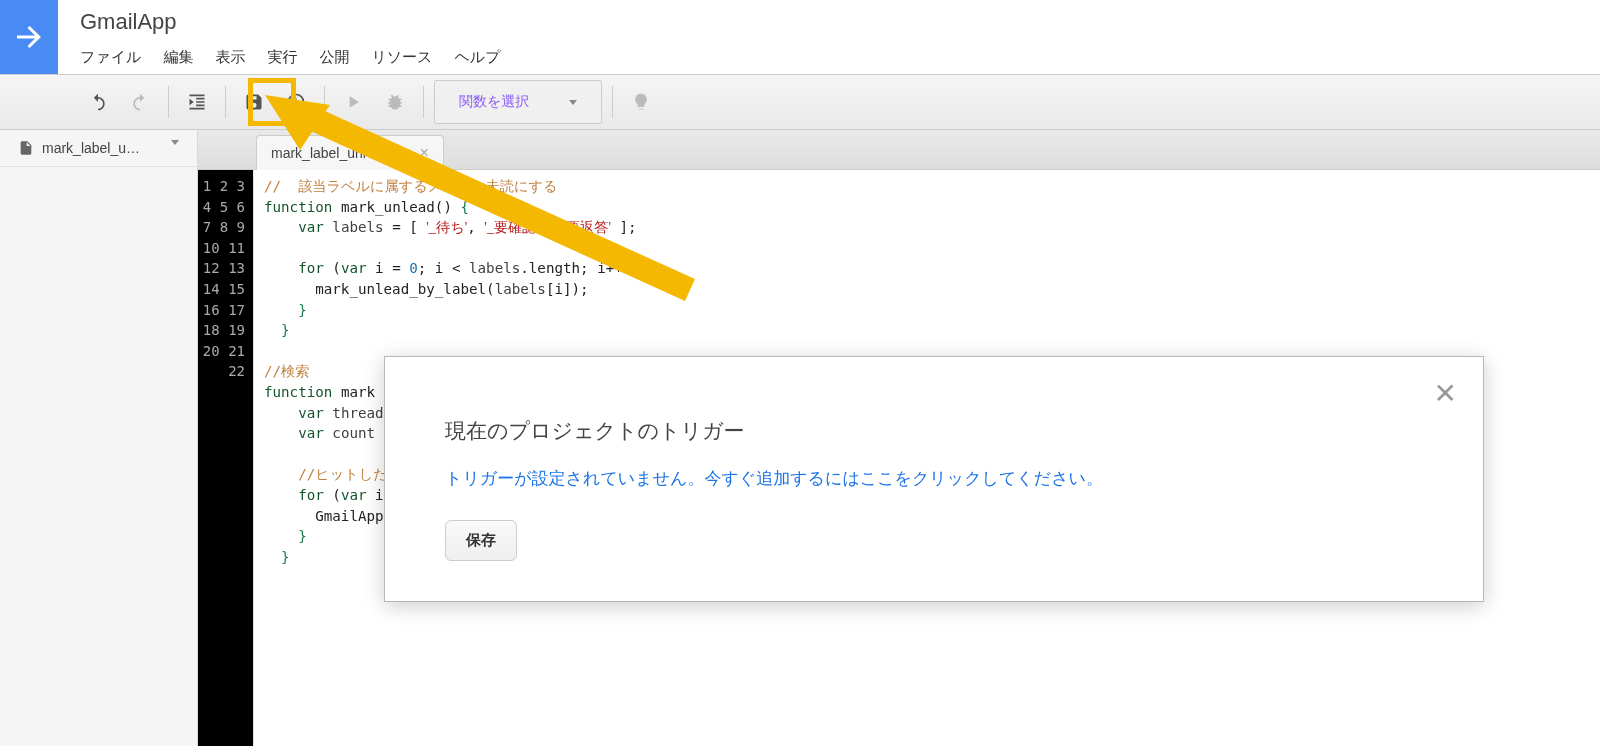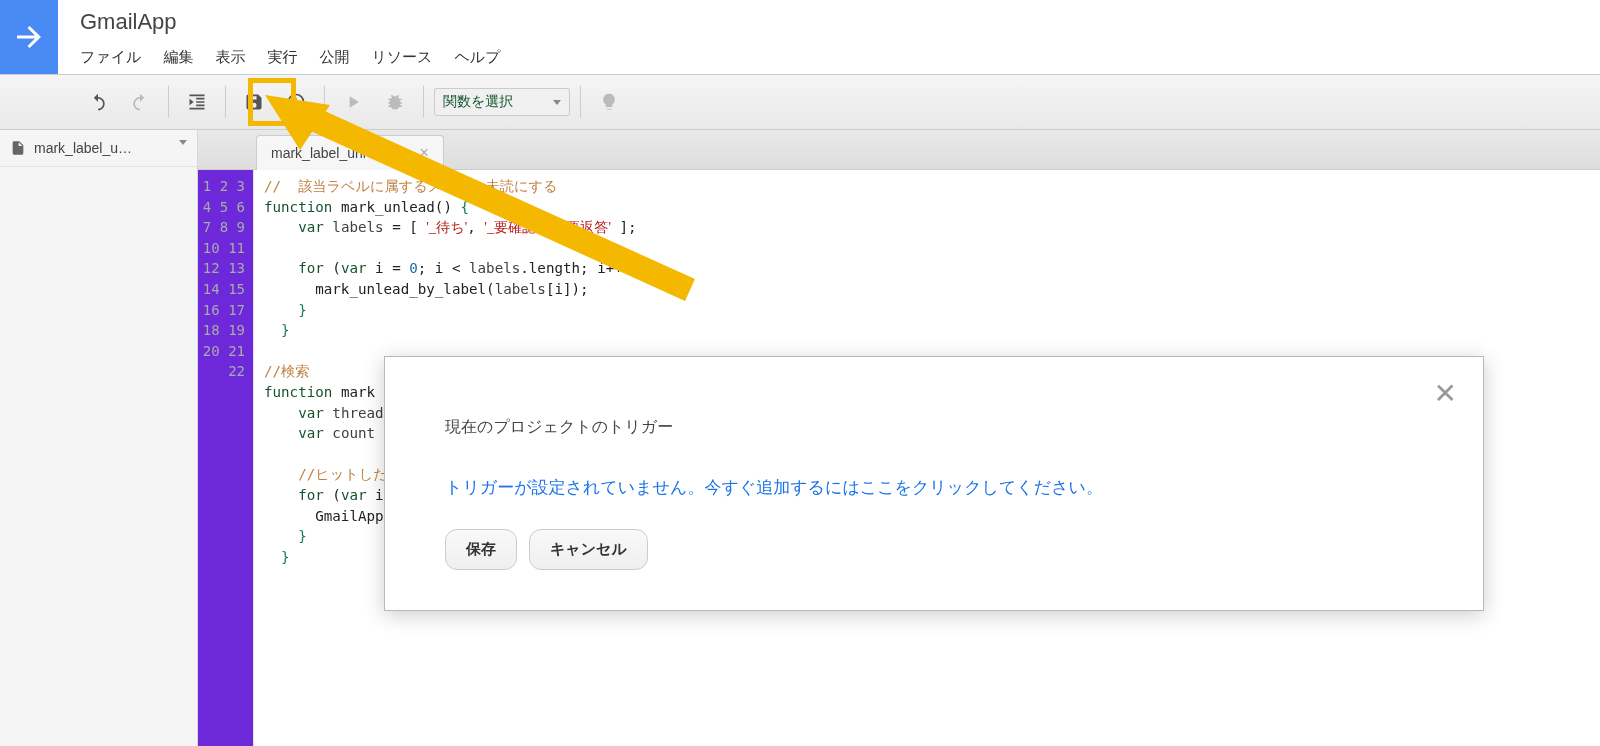--- a/index.html
+++ b/index.html
@@ -87,30 +87,30 @@
       position: absolute;
       border: 5px solid #f5b800;
       width: 48px;
       height: 48px;
       left: 248px;
       top: 78px;
       z-index: 10;
       pointer-events: none;
     }
     .func-select {
-      height: 28px;
-      padding: 0 8px;
+      height: 44px;
+      padding: 0 24px;
       background: #f0f0f0;
       border: 1px solid #ccc;
       border-radius: 2px;
       display: flex;
       align-items: center;
       gap: 40px;
       font-size: 14px;
-      color: #14532d;
+      color: #8b5cf6;
       cursor: pointer;
     }
     .func-select .caret {
       width: 0; height: 0;
       border-left: 4px solid transparent;
       border-right: 4px solid transparent;
       border-top: 5px solid #888;
     }
 
     
@@ -131,21 +131,21 @@
     }
     .sidebar {
       width: 198px;
       background: #f5f5f5;
       border-right: 1px solid #d8d8d8;
     }
     .file-entry {
       display: flex;
       align-items: flex-start;
       gap: 8px;
-      padding: 10px 10px;
+      padding: 10px 18px;
       font-size: 14px;
       color: #444;
       border-bottom: 1px solid #e2e2e2;
       cursor: pointer;
     }
     .file-entry .caret-down {
       width: 0; height: 0;
       border-left: 4px solid transparent;
       border-right: 4px solid transparent;
       border-top: 5px solid #888;
@@ -185,21 +185,21 @@
     }
     .tab .tab-close { color: #aaa; cursor: pointer; font-size: 16px; }
 
     .editor-body {
       display: flex;
       flex: 1;
       background: #fff;
     }
     .gutter {
       width: 56px;
-      background: #6d28d9;
+      background: #000000;
       border-right: 1px solid #e4e4e4;
       text-align: right;
       padding: 6px 8px 0 0;
       font-family: Menlo, Consolas, monospace;
       font-size: 14px;
       color: #aaa;
       line-height: 20.6px;
     }
     .code {
       flex: 1;
@@ -231,40 +231,40 @@
     }
     .dialog-close {
       position: absolute;
       top: 20px;
       right: 26px;
       font-size: 28px;
       color: #999;
       cursor: pointer;
     }
     .dialog-title {
-      font-size: 16px;
+      font-size: 21px;
       color: #444;
-      margin-bottom: 38px;
+      margin-bottom: 22px;
       font-weight: 400;
     }
     .dialog-link {
       font-size: 17px;
       color: #1a73e8;
       margin-bottom: 30px;
       cursor: pointer;
     }
     .dialog-buttons {
       display: flex;
       gap: 12px;
     }
     .dialog-btn {
       padding: 10px 20px;
       font-size: 15px;
       border: 1px solid #ccc;
-      border-radius: 12px;
+      border-radius: 6px;
       background: linear-gradient(#f9f9f9, #efefef);
       color: #333;
       cursor: pointer;
       font-weight: bold;
     }
   </style>
 </head>
 <body>
 
 <div class="app-logo">
@@ -418,15 +418,14 @@
     </div>
   </div>
 </div>
 
 <div class="dialog">
   <div class="dialog-close">✕</div>
   <div class="dialog-title">現在のプロジェクトのトリガー</div>
   <div class="dialog-link">トリガーが設定されていません。今すぐ追加するにはここをクリックしてください。</div>
   <div class="dialog-buttons">
     <button class="dialog-btn">保存</button>
-    <button class="dialog-btn">キャンセル</button>
   </div>
 </div>
 
 </body></html>

